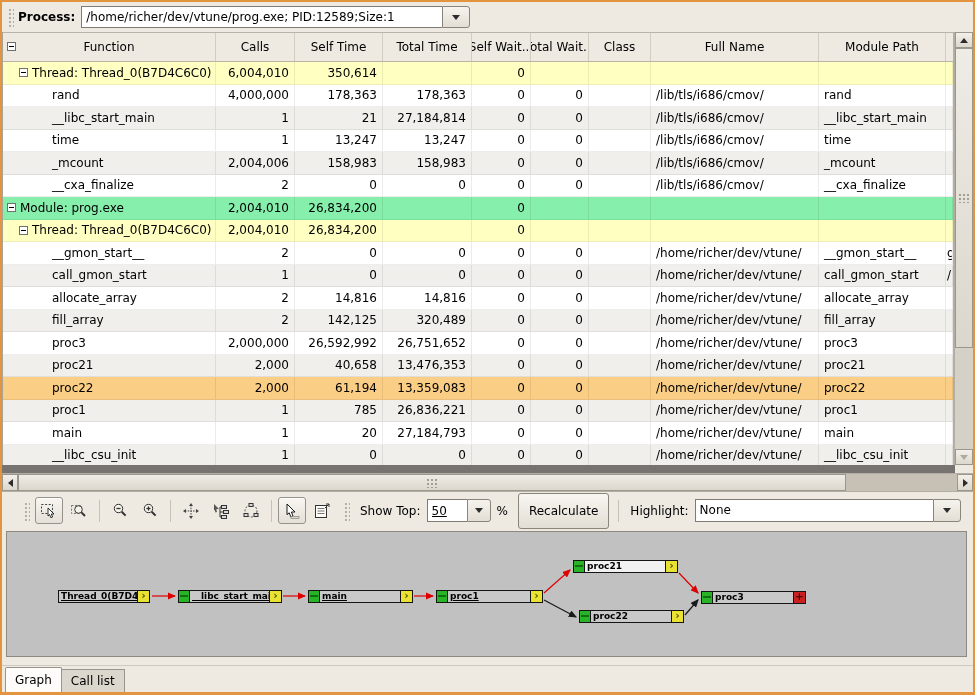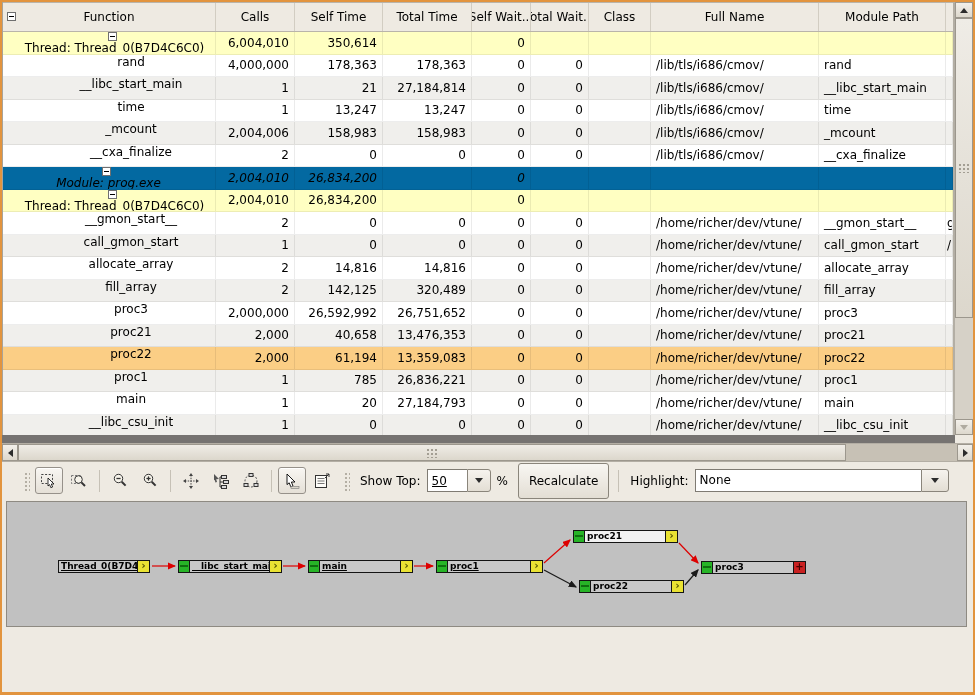--- a/index.html
+++ b/index.html
@@ -25,48 +25,48 @@
   .thead,.trow{display:grid;grid-template-columns:213px 79px 88px 89px 59px 58px 62px 168px 127px minmax(0,1fr);}
   .thead{height:28px;flex:none;background:#eeeae2;border-top:1px solid #b9b4aa;border-bottom:1px solid #b9b4aa;}
   .thead .cell{display:flex;align-items:center;justify-content:center;text-align:center;font-size:12px;color:#000;
     border-right:1px solid #d2cdc2;line-height:1.05;padding:0 9px;overflow:hidden;position:relative;}
   .tbody{flex:1;background:#fff;overflow:hidden;}
   .trow{height:22.5px;box-sizing:border-box;border-bottom:1px solid rgba(0,0,0,0.07);}
   .cell{font-size:12px;color:#000;display:flex;align-items:center;padding:0 5px;overflow:hidden;white-space:nowrap;
     border-right:1px solid rgba(0,0,0,0.08);box-sizing:border-box;}
   .cell.num{justify-content:flex-end;}
   .cell.clip{padding:0 1px;}
-  .cell.fn{padding-left:4px;flex-direction:column;}
+  .cell.fn{padding-left:4px;}
   .fn.ind1{padding-left:16px;}
   .fn.ind2{padding-left:49px;}
   .bg-white{background:#ffffff;}
   .bg-gray{background:#f0efec;}
   .bg-yellow{background:#ffffc2;}
-  .bg-pink{background:#0369a1;font-style:italic;}
+  .bg-pink{background:#86efac;}
   .bg-orange{background:#fbce85;}
   .minusbox{display:inline-block;width:9px;height:9px;box-sizing:border-box;border:1px solid #6f6f6f;background:#fff;
     margin-right:4px;position:relative;flex:none;}
   .minusbox::after{content:"";position:absolute;left:1px;right:1px;top:3px;height:1px;background:#000;}
   .minusbox.hdr{position:absolute;left:4px;top:9px;margin:0;}
   
   .vscroll{width:18px;flex:none;display:flex;flex-direction:column;background:#d6d1c7;border-left:1px solid #b3aea4;}
   .hscroll{height:17px;flex:none;display:flex;background:#c7c1b5;border-top:1px solid #b3aea4;border-bottom:1px solid #b3aea4;}
   .sbtn{flex:none;background:linear-gradient(#f3f0ea,#ddd8cd);border:1px solid #9c978d;display:flex;align-items:center;justify-content:center;box-sizing:border-box;}
   .vscroll .sbtn{height:16px;width:18px;}
   .hscroll .sbtn{width:16px;height:17px;}
   .thumb{background:linear-gradient(#efece6,#dcd7cc);border:1px solid #9c978d;box-sizing:border-box;position:relative;}
   .vscroll .thumb{height:300px;width:18px;}
   .hscroll .thumb{width:828px;height:17px;}
   .thumb .dots{position:absolute;left:50%;top:50%;transform:translate(-50%,-50%);width:12px;height:10px;
     background-image:radial-gradient(#a39e93 1px, transparent 1.2px);background-size:4px 4px;}
   .track{flex:1;}
   .gray-tri{border-top-color:#b0aba0 !important;}
   .dark-sep{height:8px;flex:none;background:#767371;margin-right:18px;}
   
-  .toolbar{height:37px;flex:none;display:flex;align-items:center;padding:0 20px;}
+  .toolbar{height:37px;flex:none;display:flex;align-items:center;padding:0 8px;margin-left:12px;}
   .tbtn{width:28px;height:27px;flex:none;display:flex;align-items:center;justify-content:center;background:transparent;
     border:1px solid transparent;padding:0;margin:0 1px;box-sizing:border-box;}
   .tbtn.active{border:1px solid #96918a;border-radius:3px;background:linear-gradient(#f8f6f2,#e5e0d7);box-shadow:inset 0 1px #fff;}
   .tsep{width:1px;height:22px;background:#c6c1b6;margin:0 5px;flex:none;}
   .tlabel{font-size:12px;color:#000;margin:0 6px;white-space:nowrap;}
   .spin{display:flex;height:23px;}
   .spin input{width:40px;border:1px solid #7f7b73;border-right:none;font:12px "DejaVu Sans",sans-serif;padding:0 4px;box-sizing:border-box;text-decoration:underline;}
   .spin .combo-btn{height:23px;width:24px;}
   .pushbtn{height:36px;padding:0 10px;font:12px "DejaVu Sans",sans-serif;color:#000;background:linear-gradient(#f8f6f2,#e3ded4);
     border:1px solid #8a857b;border-radius:3px;margin:0 4px;}
@@ -92,20 +92,30 @@
     border:1px solid #9a958c;border-bottom:none;background:#dcd7cc;color:#000;}
   .tab.active{background:#fdfcfa;height:25px;border-radius:2px 2px 0 0;position:relative;z-index:2;}
   .tab+.tab{border-left:none;}
   .icon-svg{display:block;}
 </style>
 </head>
 <body>
 
 <div class="window">
 
+  <div class="process-bar">
+    <div class="grip"></div>
+    <span class="plabel">Process:</span>
+    <div class="combo">
+      <div class="combo-field">/home/richer/dev/vtune/prog.exe; PID:12589;Size:1</div>
+      <button class="combo-btn">
+        <span class="tri-down"></span>
+      </button>
+    </div>
+  </div>
 
   <div class="table-zone">
     <div class="grid-area">
       <div class="thead">
         <div class="cell">
           <span class="minusbox hdr"></span>
           <span>Function</span>
         </div>
         <div class="cell">Calls</div>
         <div class="cell">Self Time</div>
@@ -552,14 +562,18 @@
       </div>
       <div class="gnode" style="left: 694px; top: 59px; width: 105px;">
         <span class="gport"></span>
         <span class="glabel">proc3</span>
         <span class="gbadge plus">+</span>
       </div>
     </div>
 
   <div class="flex-spacer"></div>
 
+  <div class="tabs">
+    <div class="tab active">Graph</div>
+    <div class="tab">Call list</div>
+  </div>
 
 </div>
 
 </body></html>

